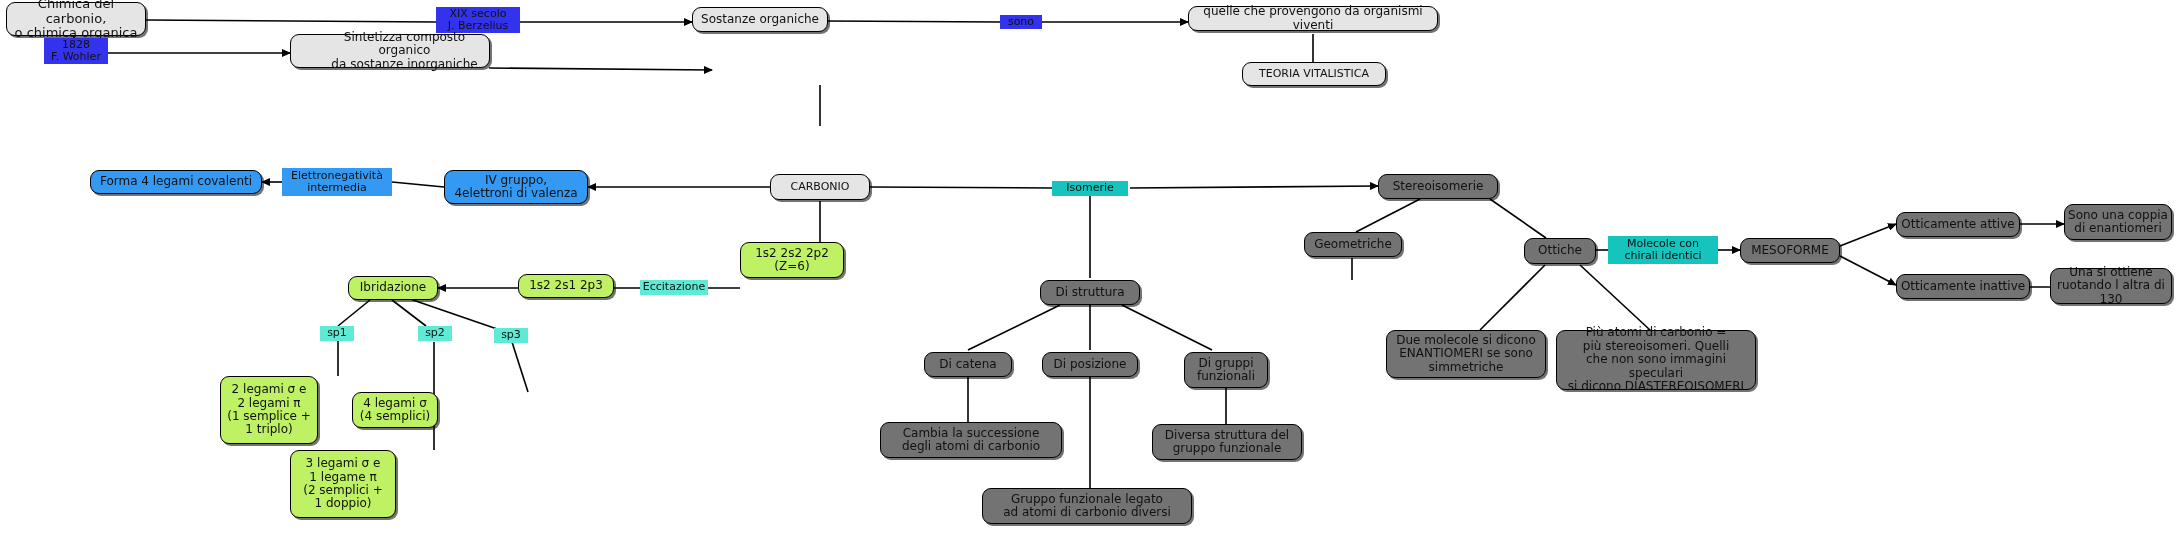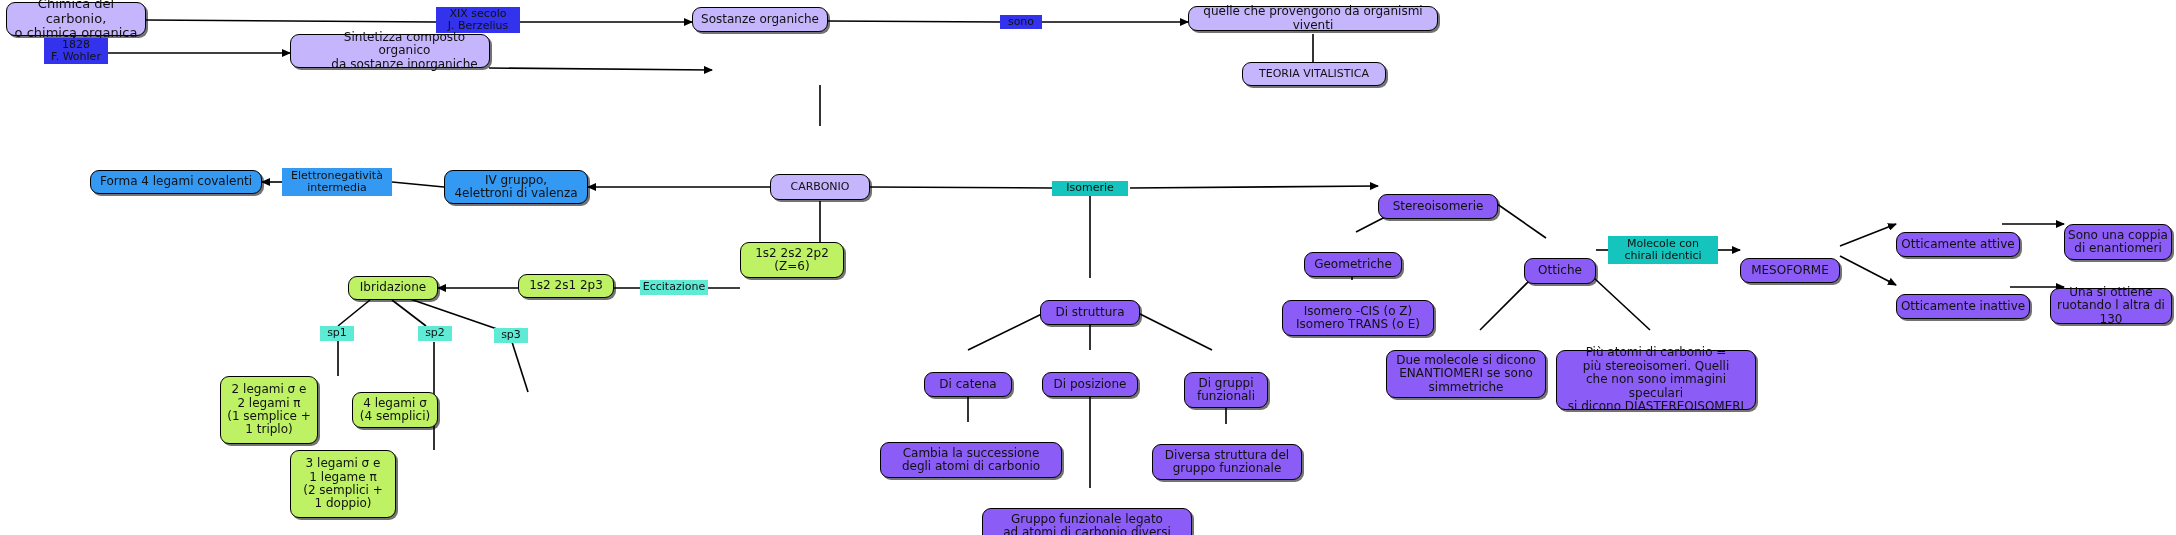--- a/index.html
+++ b/index.html
@@ -35,24 +35,24 @@
     box-shadow:2px 2px 0 rgba(0,0,0,0.55);
   }
   
   .label{
     border:0;
     border-radius:0;
     box-shadow:none;
     padding:0 2px;
   }
   
-  .blue      {background:#c4b5fd;}
+  .blue      {background:#e5e5e5;}
   .lightblue {background:#3399f3;}
   .darkblue  {background:#bef264;}
-  .tealbox   {background:#8b5cf6;margin-top:20px;}
+  .tealbox   {background:#737373;}
   .lbl-blue      {background:#3333ee;}
   .lbl-lightblue {background:#3399f3;}
   .lbl-darkblue  {background:#5eead4;}
   .lbl-teal      {background:#14c4bd;}
   .fs11{font-size:11px;}
   .fs12{font-size:12px;}
   .fs13{font-size:13px;}
 </style>
 </head>
 <body>
@@ -220,22 +220,20 @@
   <div class="node rounded tealbox fs12" style="left:982px;top:488px;width:210px;height:36px;">Gruppo funzionale legato
 ad atomi di carbonio diversi</div>
 
   <div class="node rounded tealbox fs12" style="left:1152px;top:424px;width:150px;height:36px;">Diversa struttura del
 gruppo funzionale</div>
 
   <div class="node rounded tealbox fs12" style="left:1378px;top:174px;width:120px;height:25px;">Stereoisomerie</div>
 
   <div class="node rounded tealbox fs12" style="left:1304px;top:232px;width:98px;height:25px;">Geometriche</div>
 
-  <div class="node rounded tealbox fs12" style="left:1282px;top:280px;width:152px;height:36px;">Isomero -CIS (o Z)
-Isomero TRANS (o E)</div>
 
   <div class="node rounded tealbox fs12" style="left:1524px;top:238px;width:72px;height:26px;">Ottiche</div>
 
   <div class="node label lbl-teal fs11" style="left:1608px;top:236px;width:110px;height:28px;">Molecole con
 chirali identici</div>
 
   <div class="node rounded tealbox fs12" style="left:1740px;top:238px;width:100px;height:25px;">MESOFORME</div>
 
   <div class="node rounded tealbox fs12" style="left:1386px;top:330px;width:160px;height:48px;">Due molecole si dicono
 ENANTIOMERI se sono

